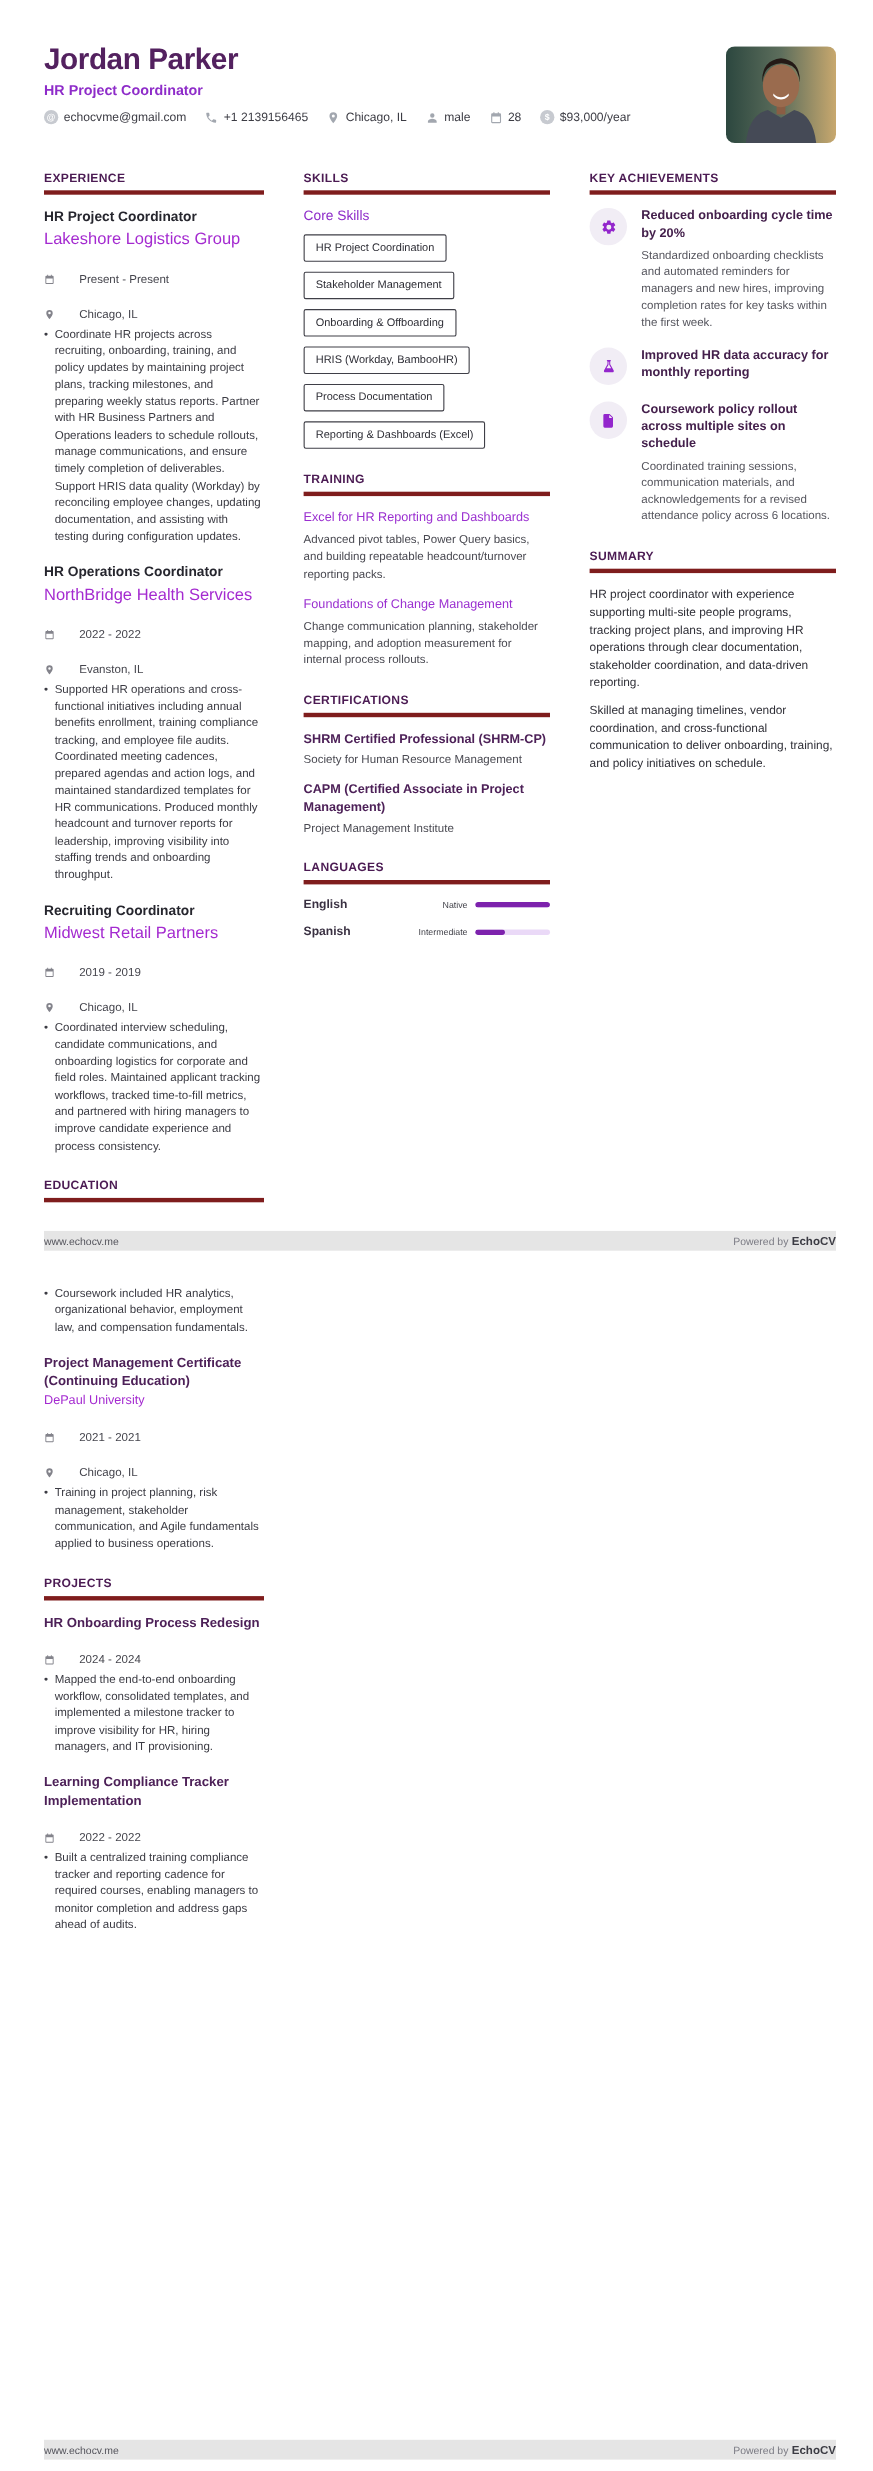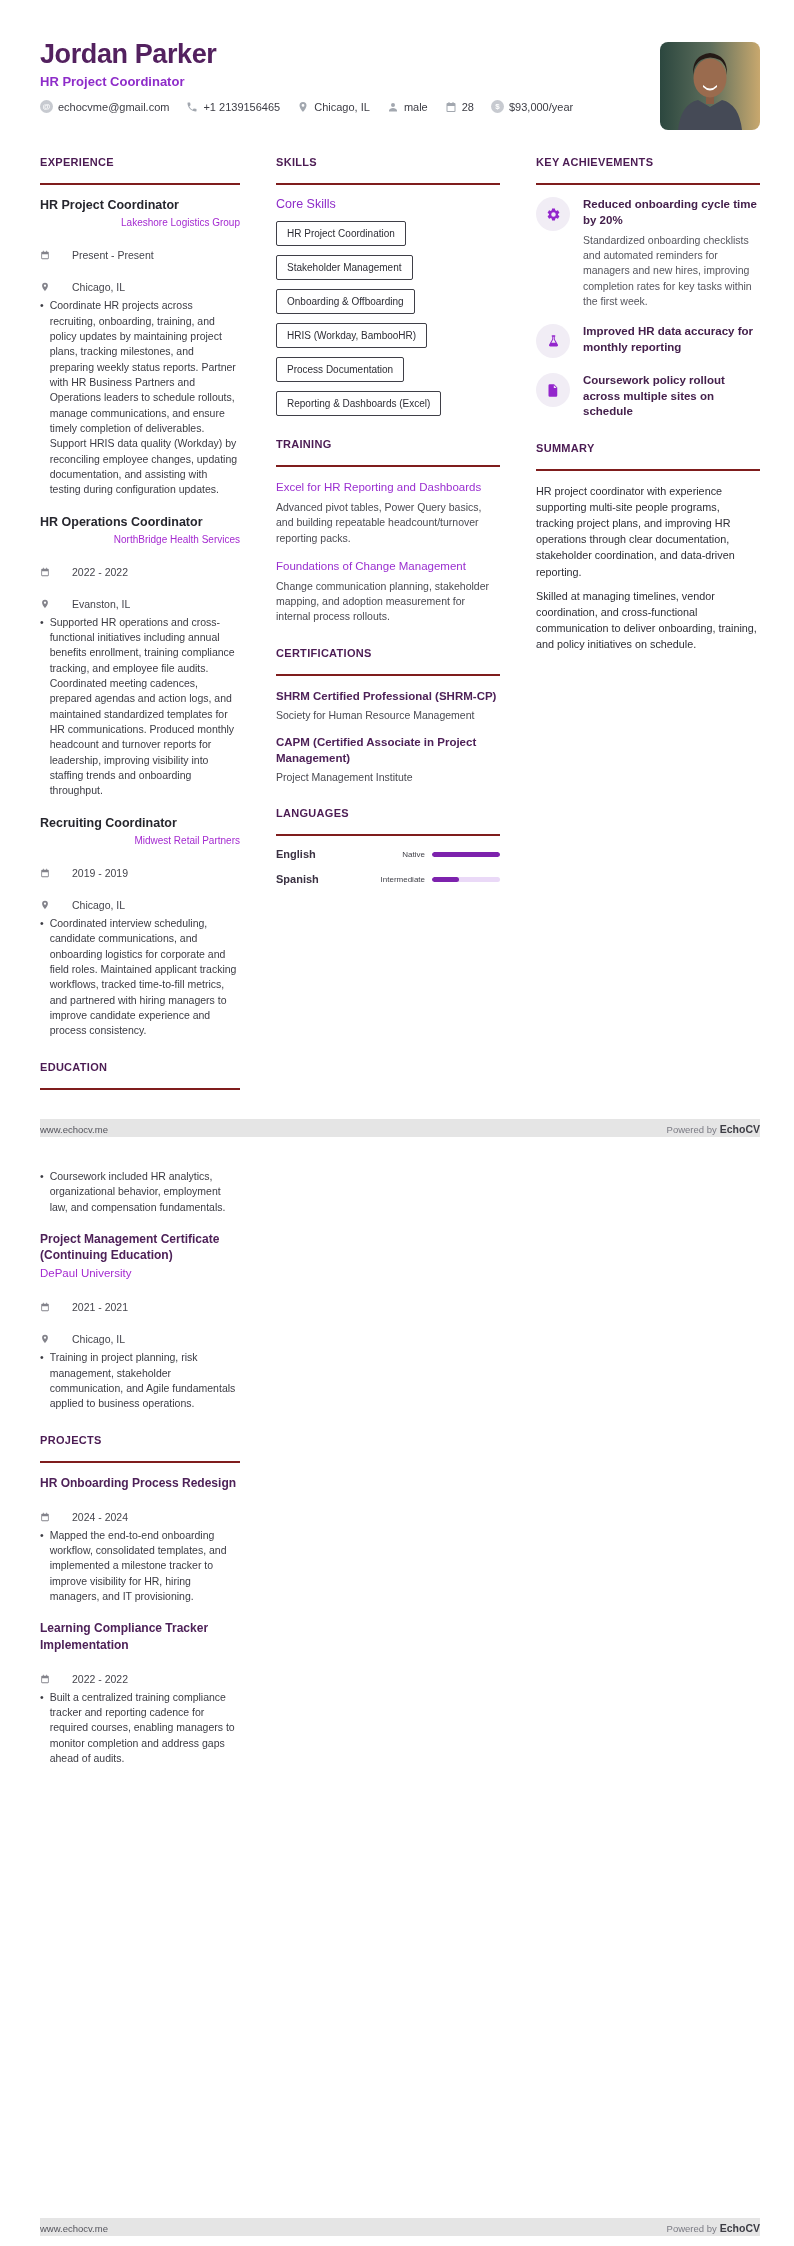--- a/index.html
+++ b/index.html
@@ -16,26 +16,26 @@
   .contact-row{display:flex;align-items:center;flex-wrap:wrap;gap:17px;margin-top:11px;font-size:11px;color:#3c3c44;}
   .c-item{display:inline-flex;align-items:center;gap:5px;white-space:nowrap;}
   .circle-ic{display:inline-flex;align-items:center;justify-content:center;width:13px;height:13px;border-radius:50%;background:#c7cad0;color:#fff;font-size:8px;font-weight:700;line-height:1;}
   .gicon{width:12px;height:12px;fill:#a2a7af;flex:0 0 auto;}
   .avatar{width:100px;height:88px;border-radius:8px;overflow:hidden;flex:0 0 auto;margin-top:2px;}
   .avatar svg{display:block;width:100%;height:100%;}
 
   
   .cols{display:grid;grid-template-columns:200px 224px 224px;column-gap:36px;margin-top:26px;}
   .sec{margin-bottom:22px;}
-  .sec-head{font-size:11px;font-weight:700;letter-spacing:.3px;color:#4b1b53;padding-bottom:15px;border-bottom:2px solid #7f1d1d;margin-bottom:12px;}
+  .sec-head{font-size:11px;font-weight:700;letter-spacing:.3px;color:#4b1b53;padding-bottom:5px;border-bottom:4px solid #7f1d1d;margin-bottom:12px;}
 
   
   .xp-item{margin-bottom:16px;}
   .xp-title{font-size:12.5px;font-weight:700;color:#26262e;line-height:1.3;}
-  .xp-company{font-size:10px;font-weight:500;color:#a42ad0;margin-top:3px;line-height:1.3;text-align:right;}
+  .xp-company{font-size:15px;font-weight:500;color:#a42ad0;margin-top:3px;line-height:1.3;}
   .deg-title{font-size:12px;font-weight:600;color:#4d2158;line-height:1.35;}
   .deg-school{font-size:11.5px;font-weight:500;color:#a42ad0;margin-top:3px;line-height:1.3;}
   .meta{display:flex;align-items:center;gap:22px;font-size:10.5px;color:#45454d;margin-top:20px;}
   .micon{width:10px;height:10px;fill:#83838b;flex:0 0 auto;}
   .bullet{display:flex;gap:6px;margin-top:5px;font-size:10.5px;line-height:1.46;color:#3b3b43;}
   .bullet .dot{flex:0 0 auto;line-height:1.46;}
 
   
   .group-title{font-size:12.5px;font-weight:500;color:#8e2cc9;margin-bottom:10px;}
   .chip{display:table;border:1px solid #3f3f47;border-radius:2px;padding:6px 10px;font-size:10px;color:#2d2d35;margin-bottom:9px;background:#fff;}
@@ -311,20 +311,21 @@
           </div>
 
           <div class="ach-item">
             <div class="ach-ic">
                 <svg viewBox="0 0 24 24">
                   <use href="#ic-doc"></use>
                 </svg>
               </div>
             <div>
               <div class="ach-title">Coursework policy rollout across multiple sites on schedule</div>
+              <div class="ach-desc">Coordinated training sessions, communication materials, and acknowledgements for a revised attendance policy across 6 locations.</div>
             </div>
           </div>
         </div>
 
         <div class="sec">
           <div class="sec-head">SUMMARY</div>
           <p class="sum-p">HR project coordinator with experience supporting multi-site people programs, tracking project plans, and improving HR operations through clear documentation, stakeholder coordination, and data-driven reporting.</p>
           <p class="sum-p">Skilled at managing timelines, vendor coordination, and cross-functional communication to deliver onboarding, training, and policy initiatives on schedule.</p>
         </div>
       </div>

